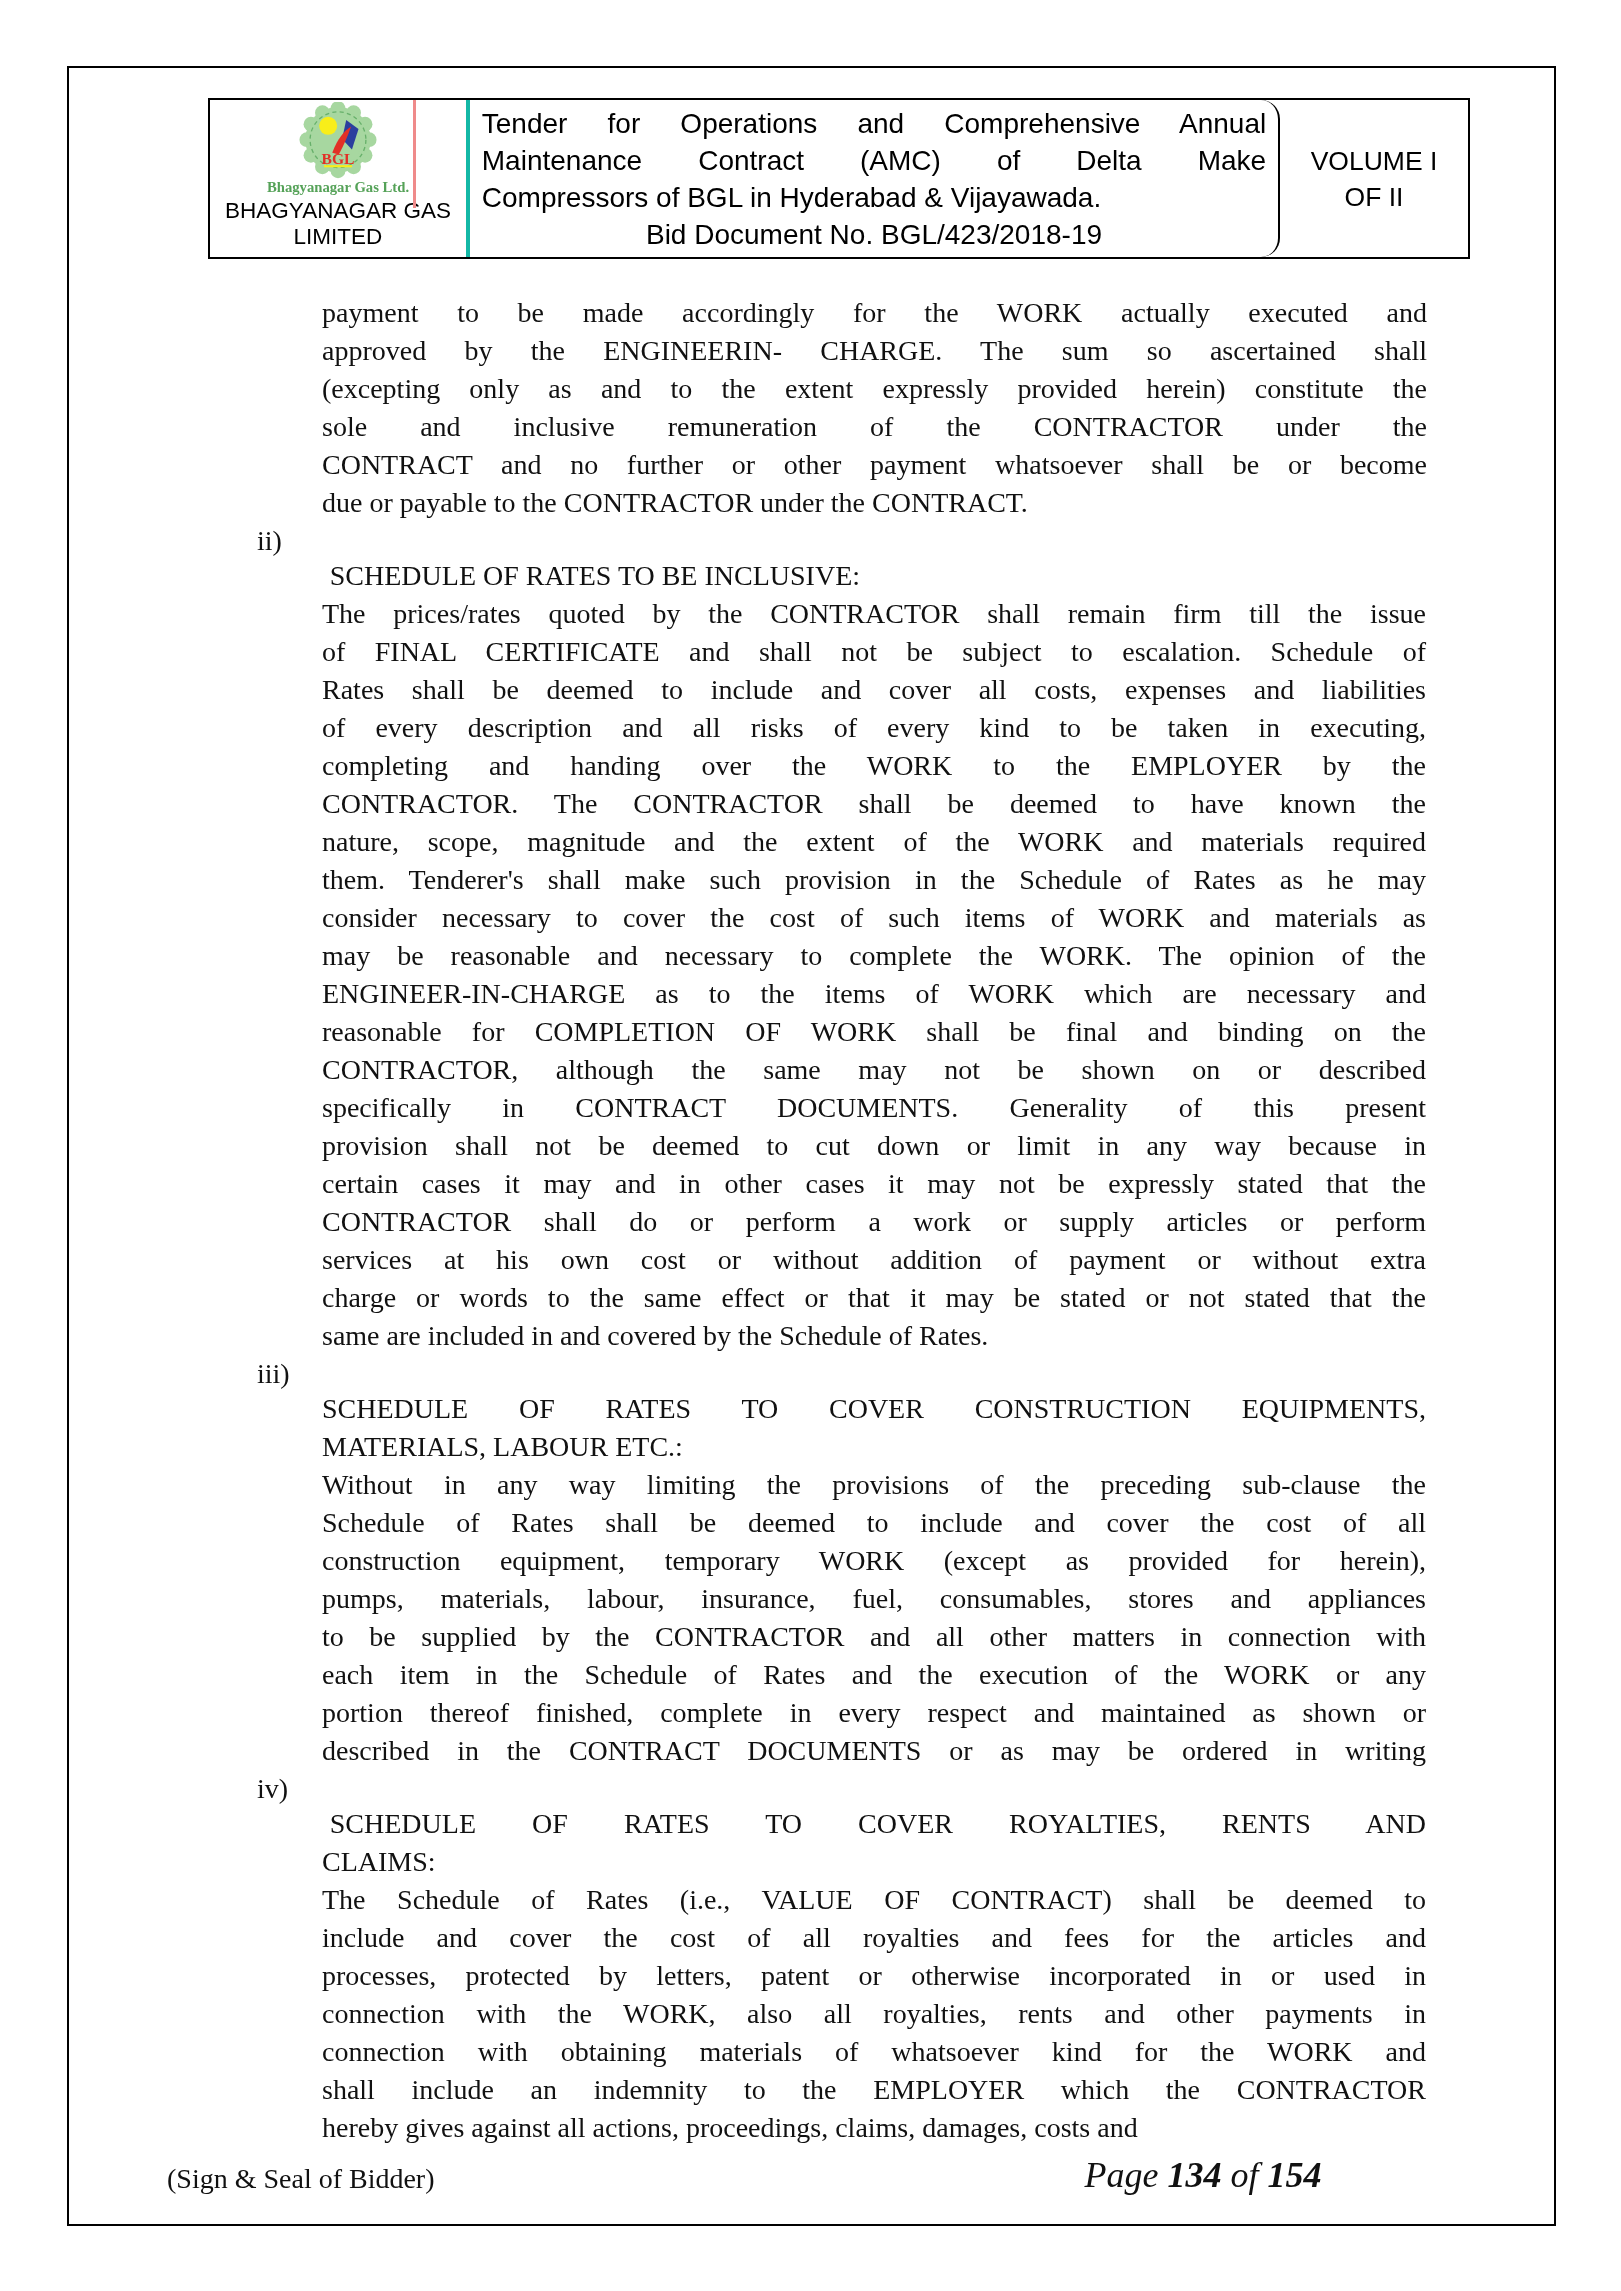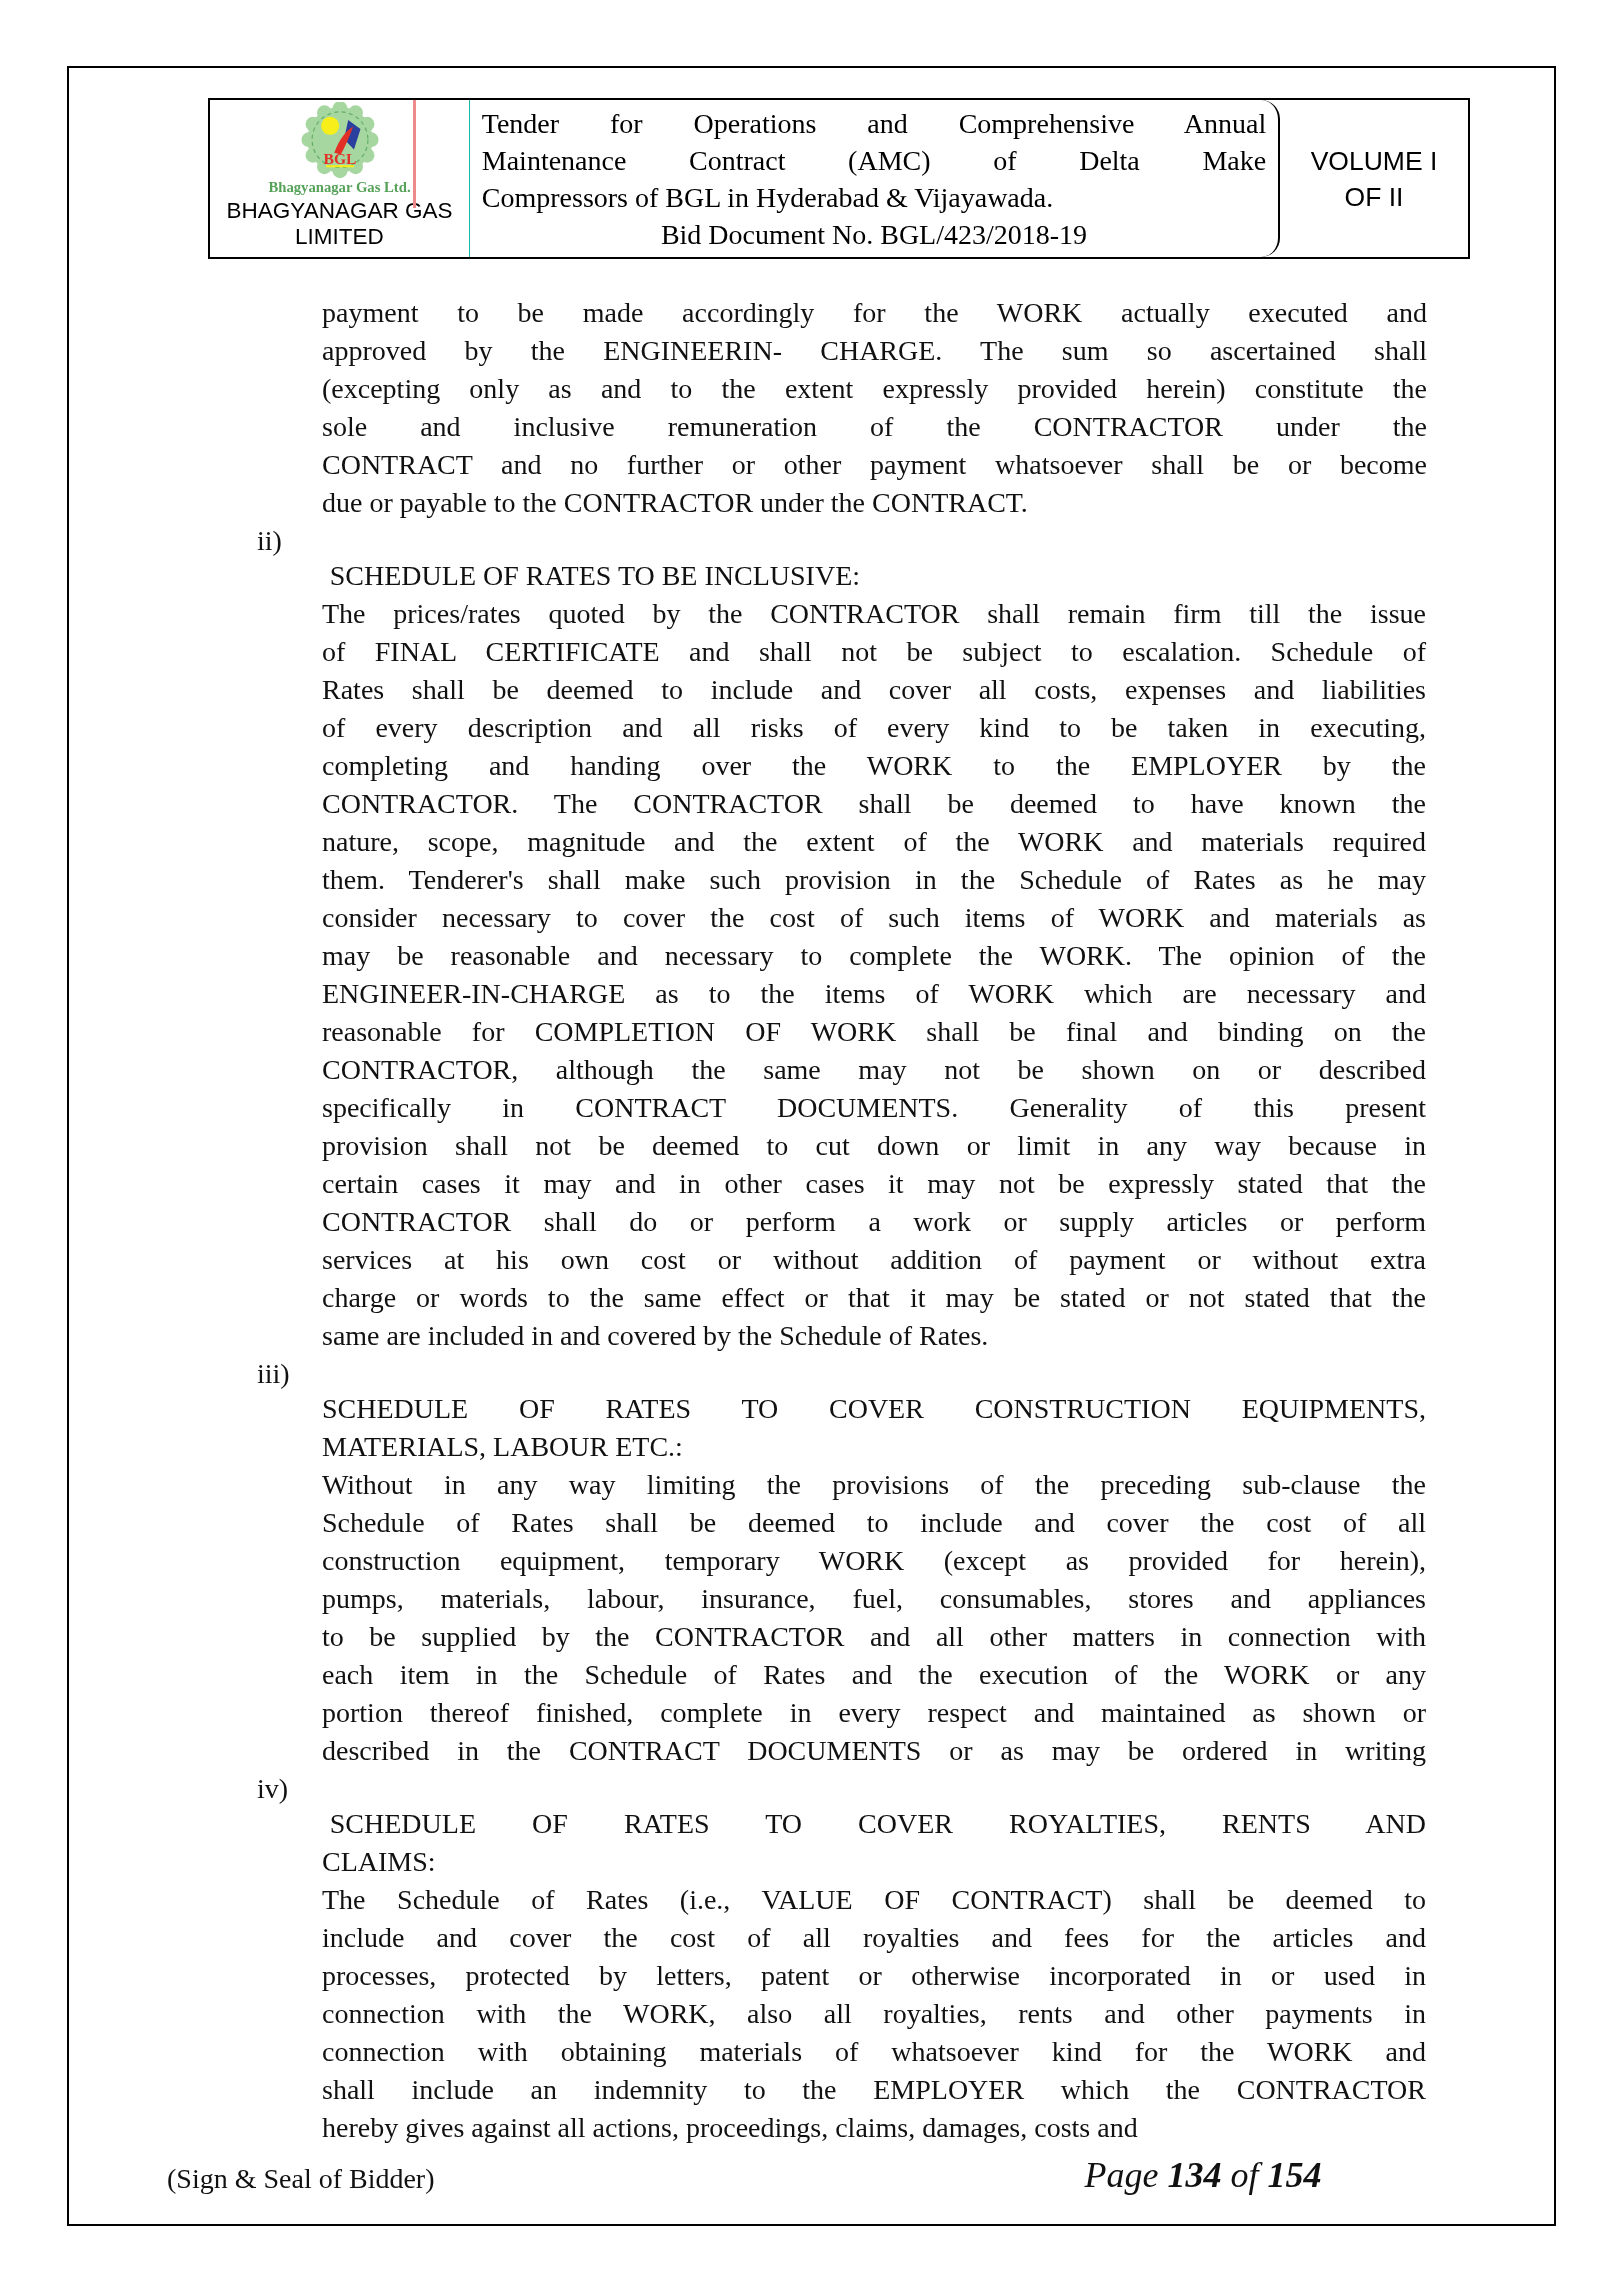--- a/index.html
+++ b/index.html
@@ -22,21 +22,21 @@
     position:absolute; left:208px; top:98px;
     width:1262px; height:161px;
     display:flex;
     border:2px solid #000;
     box-sizing:border-box;
     background:#fff;
   }
   .cell { box-sizing:border-box; }
   .logo-cell {
     width:260px; flex:0 0 260px;
-    border-right:1px solid #14b8a6;
+    border-right:4px solid #14b8a6;
     position:relative;
     display:flex; flex-direction:column; align-items:center;
     padding-top:2px;
   }
   .logo-emblem { width:82px; height:82px; }
   .logo-caption {
     font-family:"Liberation Serif", serif;
     font-weight:bold; font-size:14.7px; line-height:15.7px;
     color:#55a258; text-align:center; margin-top:-3.9px;
   }
@@ -48,21 +48,21 @@
   }
   .red-artifact {
     position:absolute; left:203px; top:0;
     width:2.9px; height:108px;
     background:#ef8a8a;
   }
   .title-cell {
     width:810px; flex:0 0 810px;
     border-right:2px solid #000;
     padding:4.9px 11.8px 0 11.8px;
-    font-family:Liberation Serif, serif;
+    font-family:Liberation Sans, sans-serif;
     font-size:28px; line-height:37px;
     color:#000;
     border-radius:19px;
   }
   .t-justify { text-align:justify; text-align-last:justify; }
   .t-left    { text-align:left; }
   .t-center  { text-align:center; }
   .volume-cell {
     flex:1 1 auto;
     display:flex; flex-direction:column;

